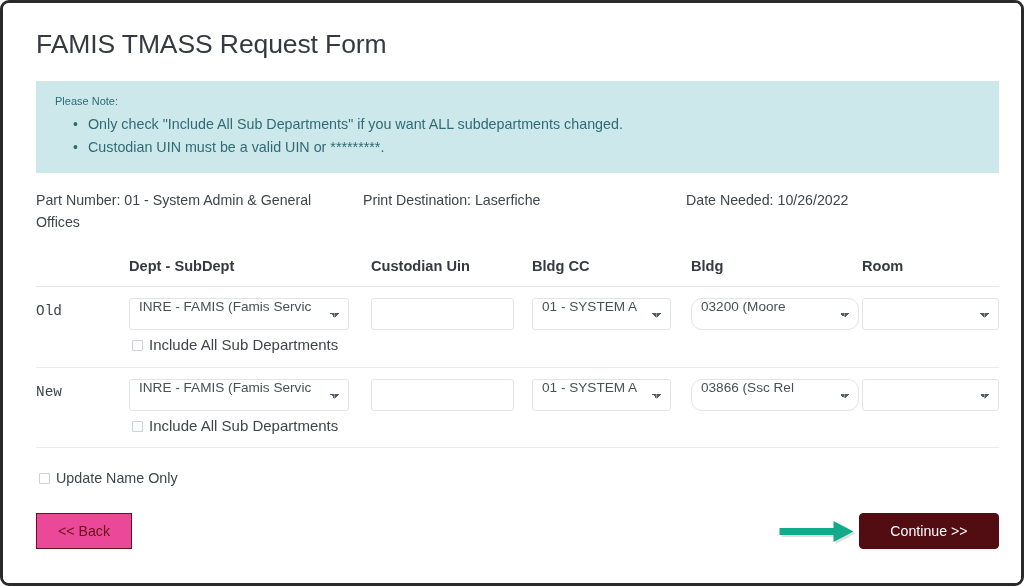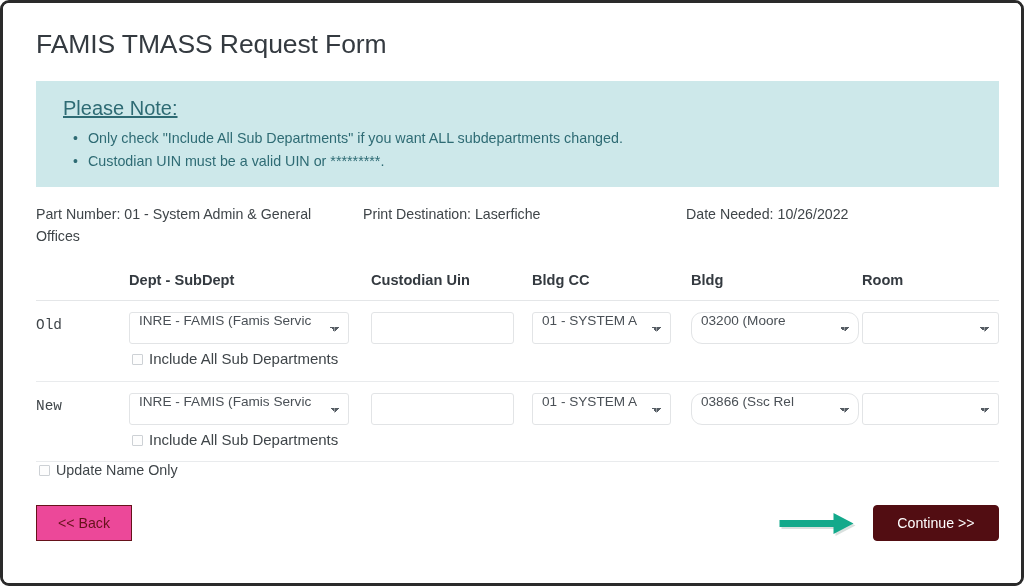--- a/index.html
+++ b/index.html
@@ -42,25 +42,24 @@
   .note-box {
     margin-top: 20px;
     background: #cde8ea;
     color: #2e6b74;
     padding: 12px 18px 14px 18px;
     font-size: 14.3px;
     line-height: 1.0;
     width: 963px;
   }
   .note-title {
-    margin: 0 0 3px 8px;
+    margin: 0 0 3px 0;
     padding-left: 1px;
-    font-size: 20px;
+    font-size: 11px;
     line-height: 1.55;
-    text-decoration: underline;
   }
   .note-list {
     margin: 0;
     padding-left: 34px;
     list-style: none;
   }
   .note-list li {
     position: relative;
     font-size: 14.3px;
     line-height: 1.62;
@@ -177,20 +176,21 @@
     font-size: 15px;
     color: #3f4549;
     line-height: 1.1;
   }
 
   
   .update-row {
     display: flex;
     align-items: center;
     gap: 6px;
+    margin-top: 22px;
     margin-left: 3px;
   }
   .update-row .cbox { margin-left: 0; width: 11px; height: 11px; }
   .update-label {
     font-size: 14.3px;
     color: #3f4549;
   }
 
   
   .footer {
@@ -209,21 +209,21 @@
     border-radius: 0;
     color: #66121a;
     font-size: 14.2px;
     font-family: "Liberation Sans", sans-serif;
     cursor: pointer;
     line-height: 1;
   }
   .btn-continue {
     position: absolute;
     right: 0; top: 0;
-    width: 126px;
+    width: 140px;
     height: 36px;
     background: #520d12;
     border: 1px solid #520d12;
     border-radius: 4px;
     color: #ffffff;
     font-size: 14.2px;
     font-family: "Liberation Sans", sans-serif;
     cursor: pointer;
     line-height: 1;
   }

